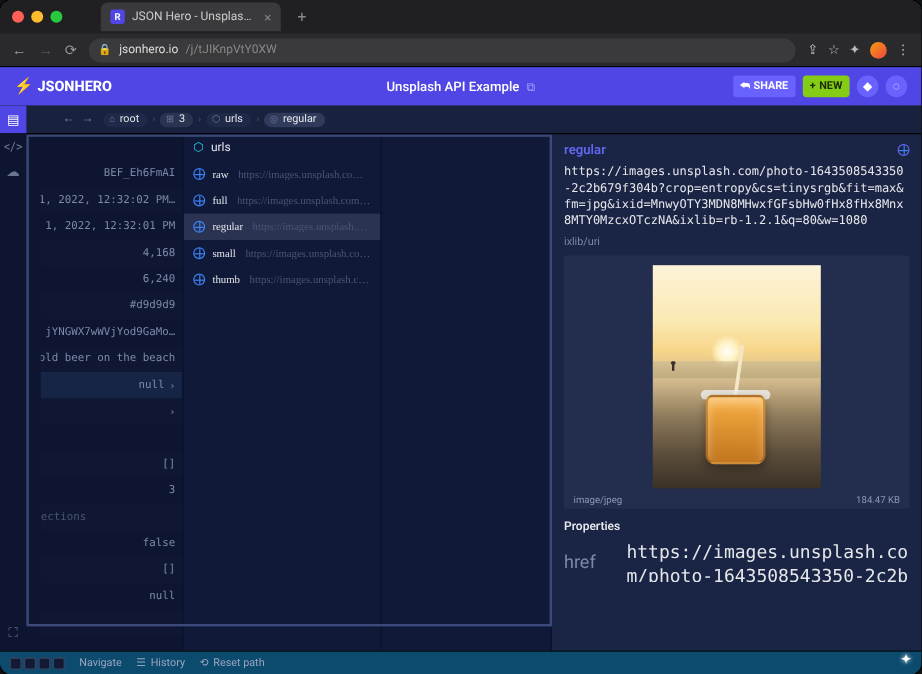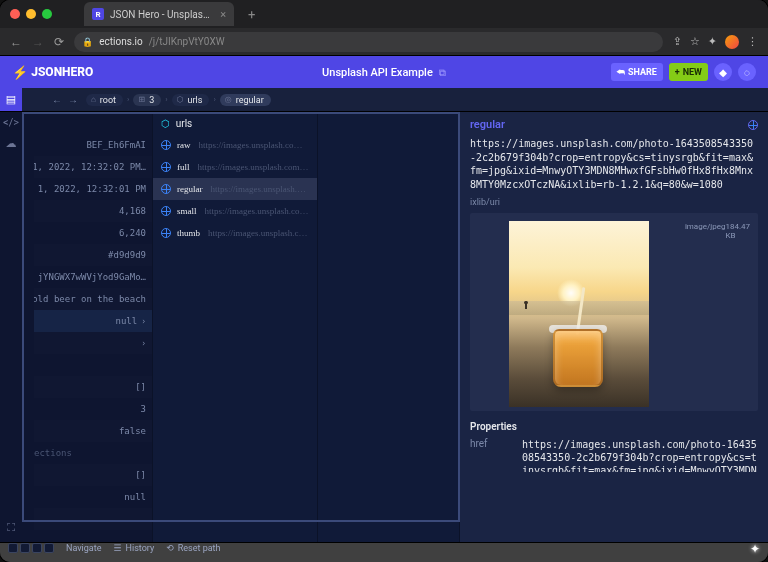--- a/index.html
+++ b/index.html
@@ -296,21 +296,21 @@
     line-height: 1.35;
   }
   .type-line { color: var(--text-dim); font-size: 9px; }
   .section-h { color: var(--text-main); font-size: 10px; font-weight: 600; margin-top: 4px; }
 
   .preview-box {
     background: #232d4e;
     border-radius: 2px;
     padding: 6px 6px 2px 6px;
     display: flex;
-    flex-direction: row;
+    flex-direction: column;
   }
   .img-frame {
     width: 100%;
     height: 190px;
     display: flex;
     align-items: center;
     justify-content: center;
     overflow: hidden;
   }
   .beach {
@@ -369,33 +369,34 @@
   }
   .img-meta {
     display: flex; justify-content: space-between;
     font-size: 8px; color: #8b98b8;
     padding: 3px 2px 1px;
   }
 
   .props-row {
     display: flex;
     gap: 16px;
-    font-size: 10px;
+    font-size: 15px;
     color: var(--text-dim);
+    align-items: center;
   }
   .props-row .pk { width: 36px; color: var(--text-dim); }
   .props-row .pv { flex: 1; color: var(--text-main); font-family: var(--mono); word-break: break-all; line-height: 1.3; max-height: 34px; overflow: hidden; }
 
   
   .status-bar {
     height: 20px;
-    background: #404040;
+    background: #0c4a6e;
     border-top: 1px solid #000;
     display: flex;
-    align-items: flex-start;
+    align-items: center;
     padding: 0 8px;
     gap: 12px;
     font-size: 9px;
     color: #9aa4c0;
   }
   .kbd-group { display: flex; gap: 2px; }
   .kbd {
     width: 10px; height: 10px;
     border: 1px solid #3a4460;
     border-radius: 2px;
@@ -428,21 +429,21 @@
     </div>
     <span class="new-tab">+</span>
   </div>
 
   <div class="addressbar">
     <span class="nav-btn">←</span>
     <span class="nav-btn disabled">→</span>
     <span class="nav-btn">⟳</span>
     <div class="url-box">
       <span class="lock-ico">🔒</span>
-      <span>ections.io</span>
+      <span>jsonhero.io</span>
         <span style="color:#888">/j/tJIKnpVtY0XW</span>
     </div>
     <div class="right-icons">
       <span class="ico">⇪</span>
       <span class="ico">☆</span>
       <span class="ico">✦</span>
       <div class="avatar-c"></div>
       <span class="ico">⋮</span>
     </div>
   </div>
@@ -550,24 +551,24 @@
         </div>
         <div class="row">
           <span></span>
         </div>
         <div class="row">
           <span>[]</span>
         </div>
         <div class="row">
           <span>3</span>
         </div>
+        <div class="row" style="justify-content: flex-start; padding-left: 0px; color: rgb(74, 85, 115);">ections</div>
         <div class="row">
           <span>false</span>
         </div>
-        <div class="row" style="justify-content: flex-start; padding-left: 0px; color: rgb(74, 85, 115);">ections</div>
         <div class="row">
           <span>[]</span>
         </div>
         <div class="row">
           <span>null</span>
         </div>
         <div class="row">
           <span></span>
         </div>
       </div>

